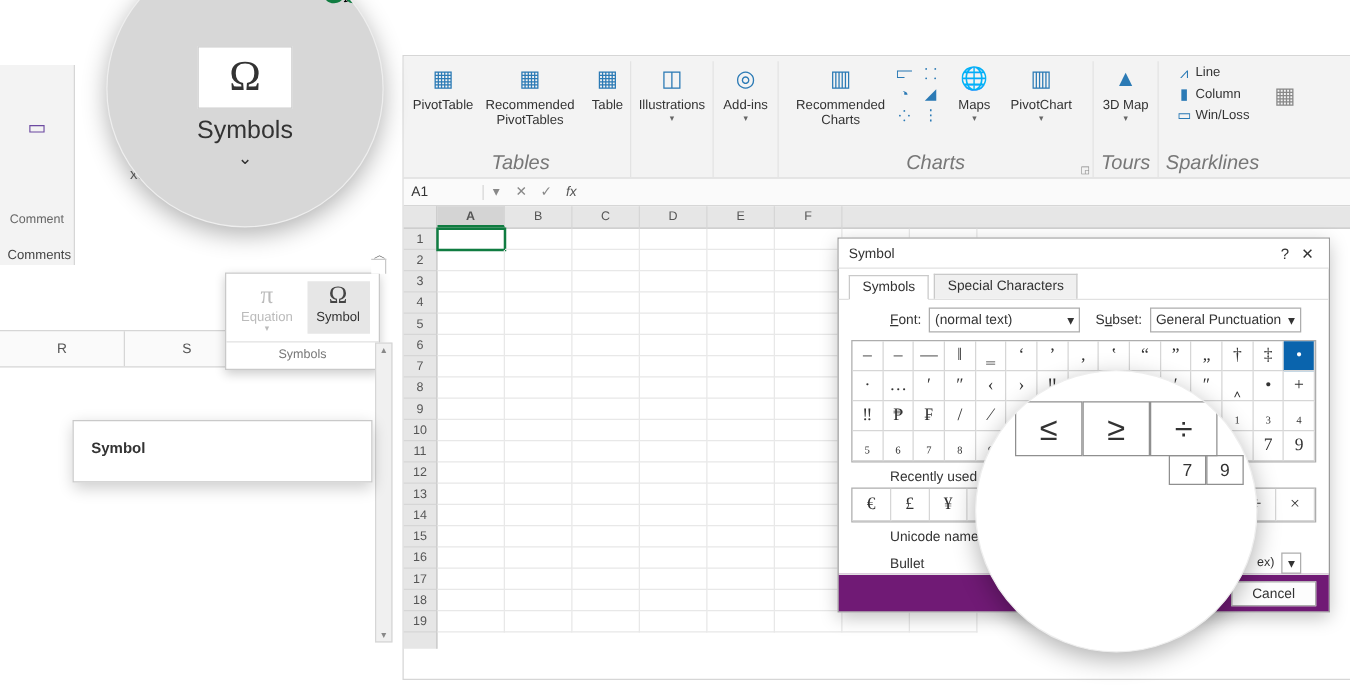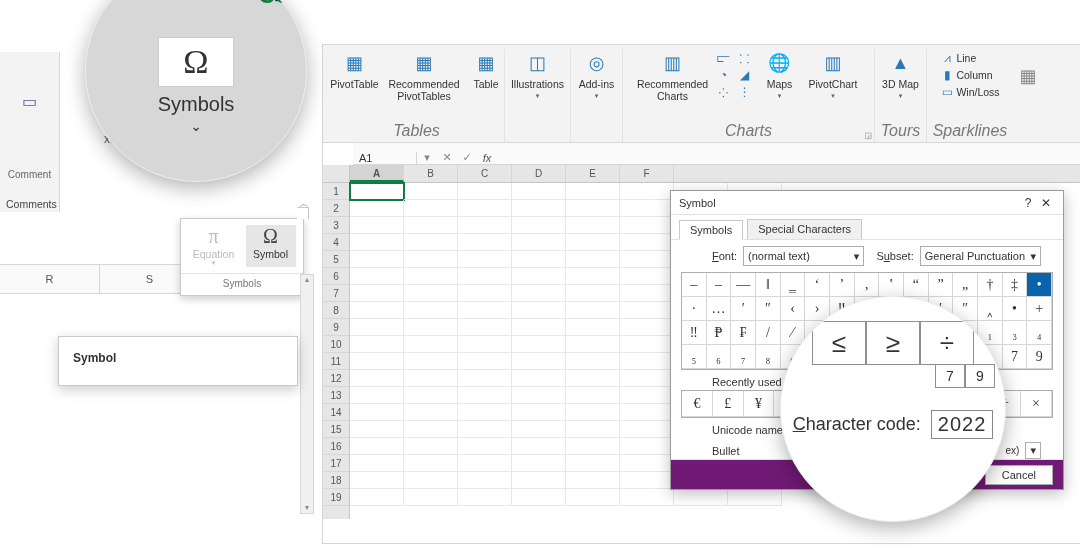--- a/index.html
+++ b/index.html
@@ -16,21 +16,21 @@
   .group-label { position:absolute; bottom:2px; left:0; right:0; text-align:center; font-size:16px; color:#777;font-style:italic; }
   .rbtn { display:flex; flex-direction:column; align-items:center; width:55px; font-size:10.5px; text-align:center; line-height:1.1; gap:2px; cursor:pointer; }
   .rbtn.small { width:auto; flex-direction:row; font-size:10.5px; padding:1px 3px; }
   .ricon { width:26px; height:26px; display:flex; align-items:center; justify-content:center; font-size:18px; color:#2b7ab5; }
   .ricon.sm { width:14px; height:14px; font-size:12px; }
   .chartmini { display:grid; grid-template-columns:repeat(2,18px); grid-template-rows:repeat(3,14px); gap:3px; }
   .chartmini .ricon { width:18px; height:14px; font-size:12px; }
   .dd { font-size:7px; color:#666; margin-top:-1px; }
   .corner { position:absolute; right:2px; bottom:2px; font-size:8px; color:#888; cursor:pointer; }
 
-  .fbar { display:flex; align-items:flex-end; height:22px; border-bottom:1px solid #d6d6d6; background:#fafafa;margin-left:30px; }
+  .fbar { display:flex; align-items:center; height:22px; border-bottom:1px solid #d6d6d6; background:#fafafa; }
   .fbar .name { width:64px; border-right:1px solid #d6d6d6; padding:0 6px; font-size:11px; }
   .fbar .btn { width:20px; text-align:center; color:#888; font-size:11px; cursor:pointer; }
   .fbar .fx { font-style:italic; font-size:11px; color:#555; }
 
   .grid { position:relative; display:flex; height:calc(100% - 144px); }
   .rowhdrs { width:27px; background:#e6e6e6; border-right:1px solid #c6c6c6; }
   .rowhdr { height:17px; text-align:center; font-size:10px; color:#555; border-bottom:1px solid #d6d6d6; line-height:17px; }
   .colhdrs { position:absolute; left:27px; right:0; top:0; height:18px; background:#e6e6e6; display:flex; border-bottom:1px solid #c6c6c6; }
   .colhdr { width:54px; text-align:center; font-size:10px; color:#555; border-right:1px solid #d6d6d6; line-height:18px; }
   .colhdr.sel { background:#d4d4d4; border-bottom:2px solid #107c41; font-weight:600; }
@@ -617,18 +617,14 @@
   <div class="lens2-inner">
     <div class="big-row">
       <div class="big-cell">≤</div>
       <div class="big-cell">≥</div>
       <div class="big-cell">÷</div>
     </div>
     <div style="display:flex;justify-content:flex-end;gap:0;padding-right:10px;margin-top:-1px">
       <div class="big-cell" style="width:30px;height:24px;font-size:14px">7</div>
       <div class="big-cell" style="width:30px;height:24px;font-size:14px">9</div>
     </div>
-    <div class="cc-row">
-      <span class="cc-lbl"><u>C</u>haracter code:</span>
-      <span class="cc-box">2022</span>
-    </div>
   </div>
 </div>
 
 </body></html>

